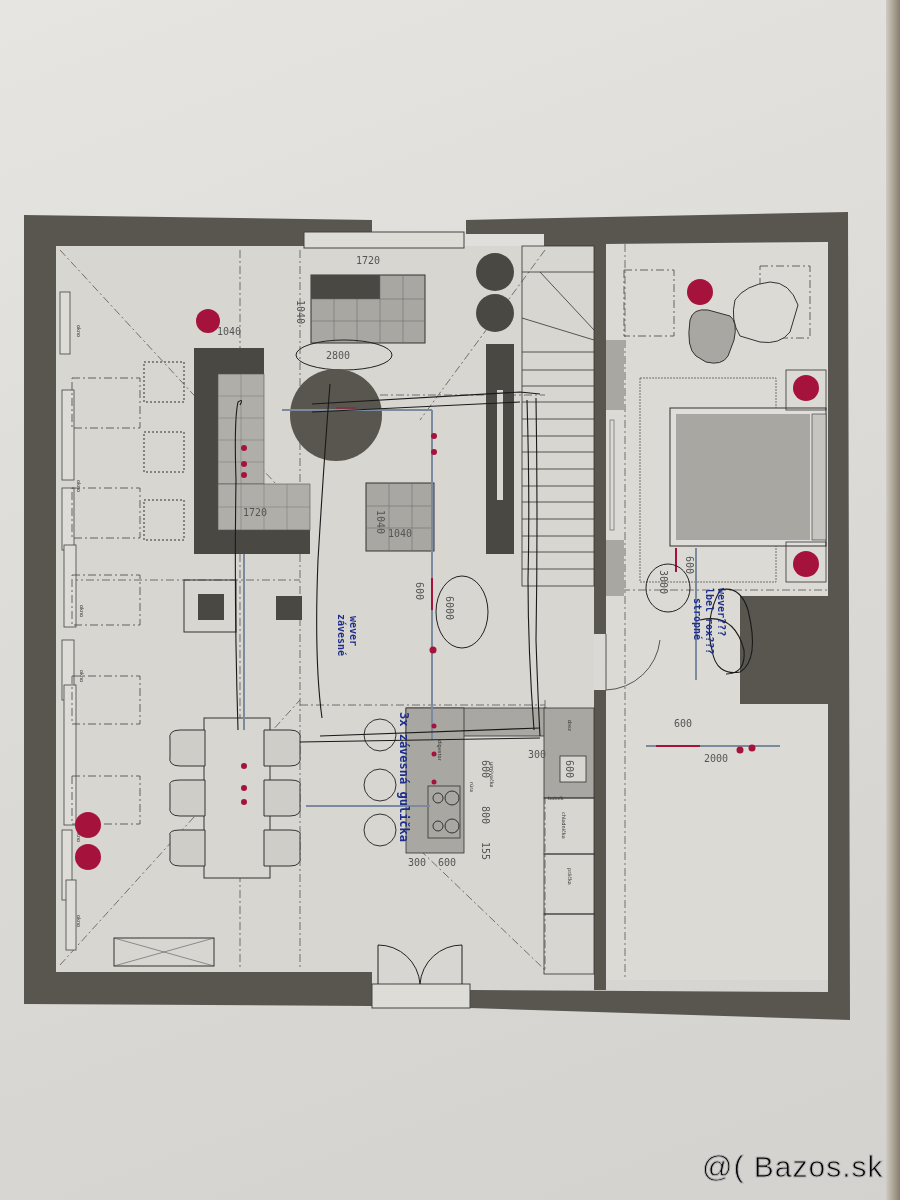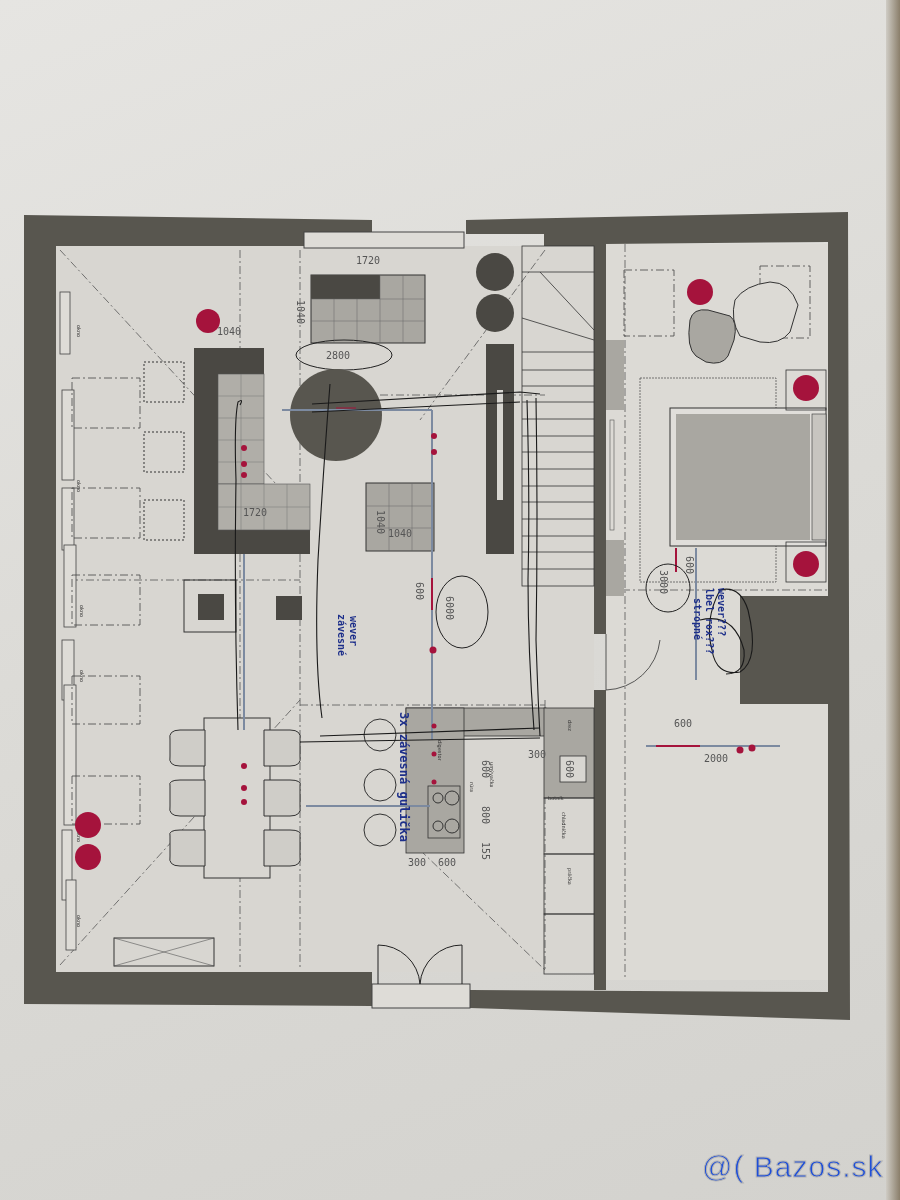--- a/index.html
+++ b/index.html
@@ -8,21 +8,21 @@
     background: linear-gradient(160deg,#e6e5e2 0%,#dcdbd7 45%,#d3d2ce 100%);
     font-family:"Liberation Sans", sans-serif;
   }
   .edge-right { position:absolute; right:0; top:0; width:14px; height:1200px;
     background:linear-gradient(90deg,#cfccc5,#8a7e6a); }
   .plan { position:absolute; left:0; top:0; width:900px; height:1200px; }
   .dim { font-family:"DejaVu Sans Mono", monospace; font-size:10px; fill:#555; }
   .blue-txt { font-family:"DejaVu Sans Mono", monospace; font-size:10px; fill:#1d2f8a; font-weight:bold; }
   .tiny { font-family:"DejaVu Sans", sans-serif; font-size:5px; fill:#333; }
   .watermark { position:absolute; left:702px; top:1150px; font-size:30px;
-    color:#1d4ed8; -webkit-text-stroke:1px #b4b4b4; letter-spacing:1px;
+    color:#000000; -webkit-text-stroke:1px #b4b4b4; letter-spacing:1px;
     font-family:"Liberation Sans", sans-serif; }
 </style>
 </head>
 <body>
 
 <div class="edge-right"></div>
 
 <svg class="plan" viewBox="0 0 900 1200">
 
   <g fill="#58564f">

